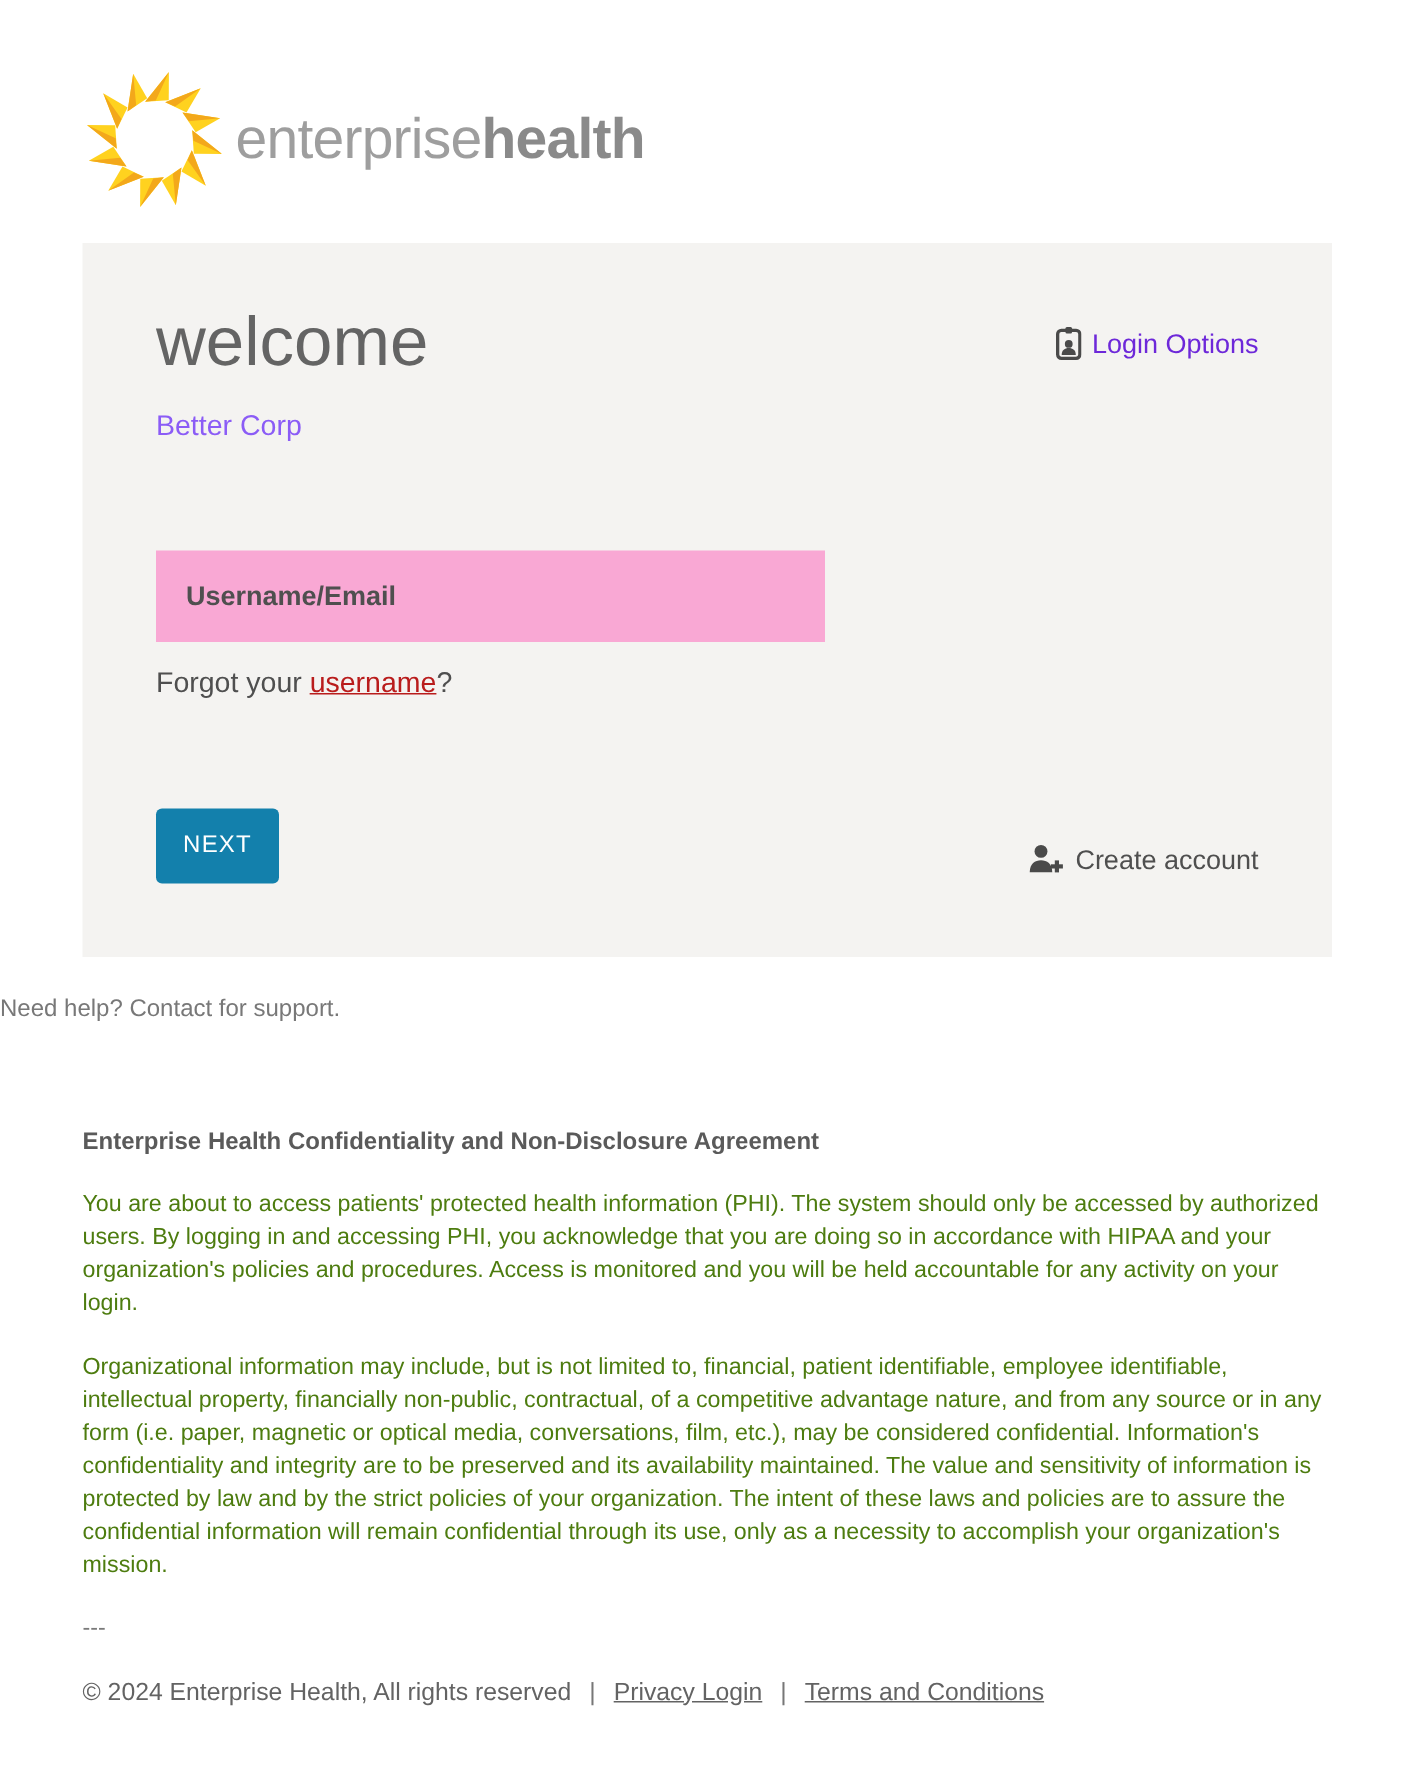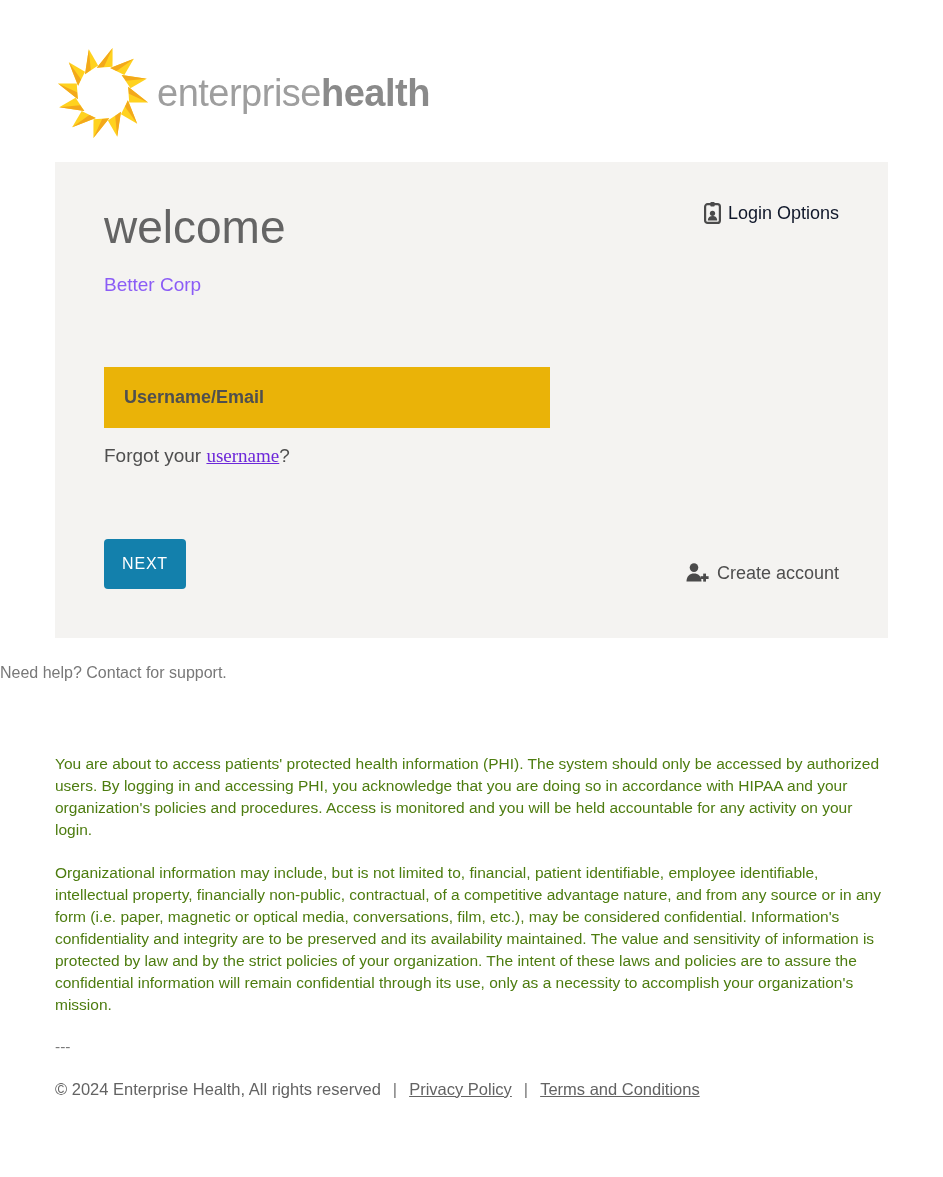--- a/index.html
+++ b/index.html
@@ -42,59 +42,59 @@
     margin: 0;
     font-size: 46px;
     font-weight: 400;
     color: #646464;
     line-height: 1.1;
   }
   .login-options {
     display: flex;
     align-items: center;
     gap: 7px;
+    margin-top: 16px;
     font-size: 18px;
-    color: #0f172a;
+    color: #6d28d9;
     cursor: pointer;
   }
   .login-options svg { display: block; }
   .org {
     margin-top: 21px;
     font-size: 19px;
     color: #8b5cf6;
   }
   .username-input {
     display: block;
     margin-top: 71px;
     width: 446px;
     height: 61px;
     border: none;
-    background: #eab308;
+    background: #f9a8d4;
     padding: 0 20px;
     font-family: "Liberation Sans", sans-serif;
     font-size: 18px;
     font-weight: bold;
     color: #4f4f4f;
     outline: none;
   }
   .username-input::placeholder {
     color: #4f4f4f;
     font-weight: bold;
     opacity: 1;
   }
   .forgot {
     margin-top: 17px;
     font-size: 19px;
     color: #4f4f4f;
   }
   .forgot a {
-    color: #6d28d9;
+    color: #b91c1c;
     text-decoration: underline;
     cursor: pointer;
-    font-family: Liberation Serif, serif;
   }
   .actions {
     margin-top: 72px;
     display: flex;
     justify-content: space-between;
     align-items: flex-end;
   }
   .next-btn {
     width: 82px;
     height: 50px;
@@ -226,22 +226,23 @@
           </svg>
         </span>
         <span>Create account</span>
       </div>
     </div>
   </div>
 
   <div class="support">Need help? Contact for support.</div>
 
   <div class="agreement">
+    <h2>Enterprise Health Confidentiality and Non-Disclosure Agreement</h2>
     <p>You are about to access patients' protected health information (PHI). The system should only be accessed by authorized users. By logging in and accessing PHI, you acknowledge that you are doing so in accordance with HIPAA and your organization's policies and procedures. Access is monitored and you will be held accountable for any activity on your login.</p>
     <p>Organizational information may include, but is not limited to, financial, patient identifiable, employee identifiable, intellectual property, financially non-public, contractual, of a competitive advantage nature, and from any source or in any form (i.e. paper, magnetic or optical media, conversations, film, etc.), may be considered confidential. Information's confidentiality and integrity are to be preserved and its availability maintained. The value and sensitivity of information is protected by law and by the strict policies of your organization. The intent of these laws and policies are to assure the confidential information will remain confidential through its use, only as a necessity to accomplish your organization's mission.</p>
     <div class="dashes">---</div>
   </div>
 
   <div class="footer">
-    <span>© 2024 Enterprise Health, All rights reserved</span><span class="sep">|</span><a>Privacy Policy</a><span class="sep">|</span><a>Terms and Conditions</a>
+    <span>© 2024 Enterprise Health, All rights reserved</span><span class="sep">|</span><a>Privacy Login</a><span class="sep">|</span><a>Terms and Conditions</a>
   </div>
 
 </div>
 
 </body></html>

